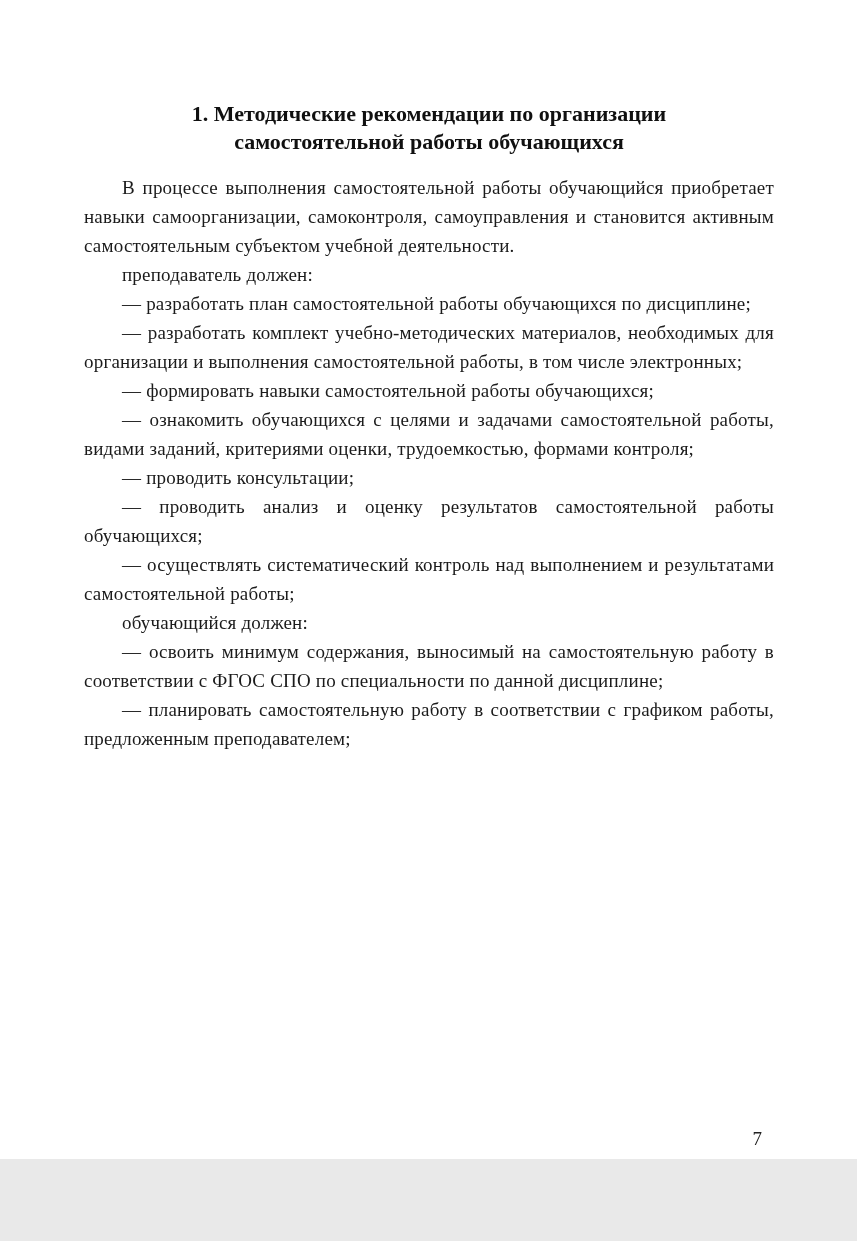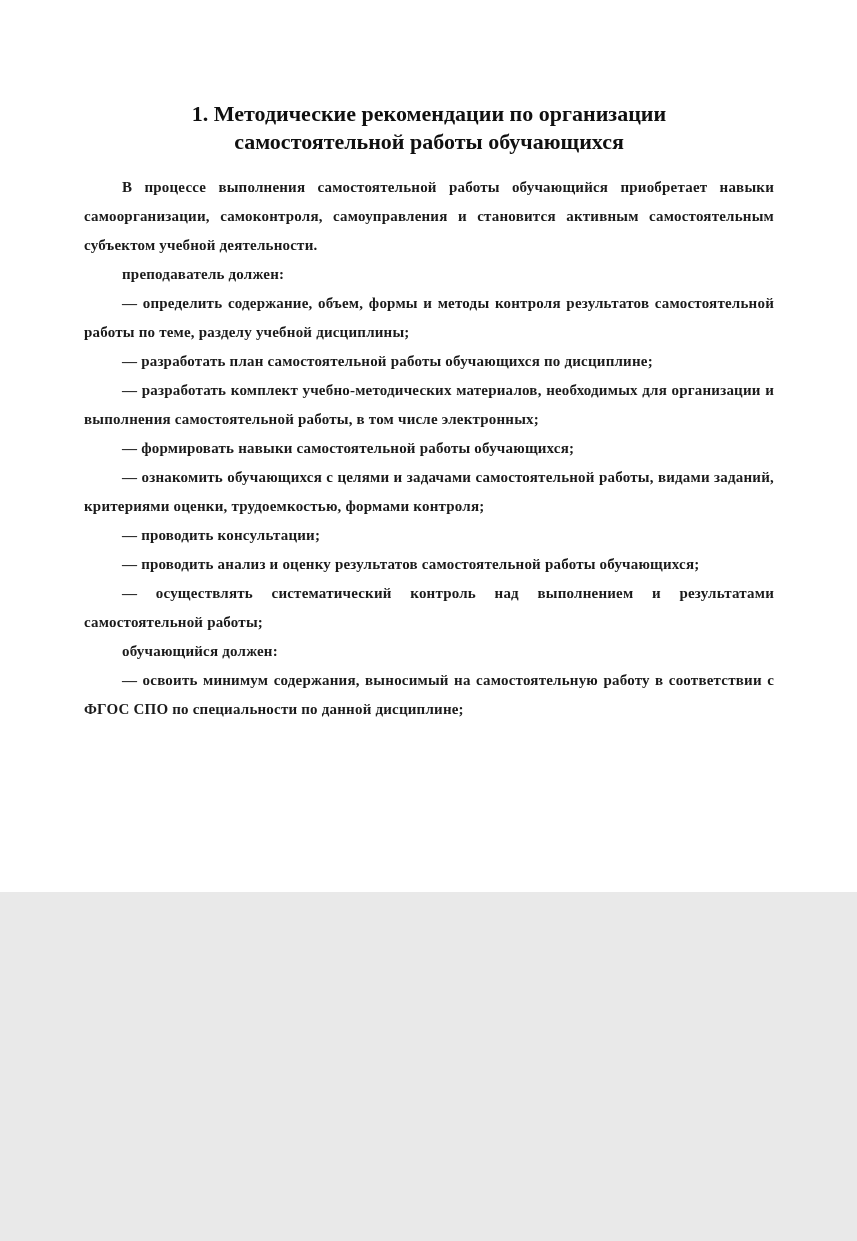--- a/index.html
+++ b/index.html
@@ -3,21 +3,21 @@
 <meta charset="utf-8">
 <style>
   html, body {
     margin: 0;
     padding: 0;
     background: #e9e9e9;
   }
   .page {
     position: relative;
     width: 857px;
-    height: 892px;
+    height: 1159px;
     margin: 0 auto;
     background: #ffffff;
     font-family: "Liberation Serif", serif;
     color: #1b1b1b;
     overflow: hidden;
   }
   .heading {
     position: absolute;
     top: 100px;
     left: 84px;
@@ -30,26 +30,25 @@
     color: #101010;
   }
   .heading-line {
     display: block;
   }
   .body-text {
     position: absolute;
     top: 173px;
     left: 84px;
     width: 690px;
-    font-size: 15px;
+    font-size: 19px;
     line-height: 29px;
     letter-spacing: 0.2px;
     text-align: justify;
     hyphens: manual;
-    font-weight: bold;
   }
   .body-text p {
     margin: 0;
   }
   p.para {
     text-indent: 38px;
   }
   p.lead {
     text-align: left;
     text-indent: 0;
@@ -71,27 +70,27 @@
 <div class="page">
 
   <h1 class="heading">
     <span class="heading-line">1. Методические рекомендации по организации</span>
     <span class="heading-line">самостоятельной работы обучающихся</span>
   </h1>
 
   <div class="body-text">
     <p class="para">В процессе выполнения самостоятельной работы обучающийся приобретает навыки самоорганизации, самоконтроля, самоуправления и становится активным самостоятельным субъектом учебной деятель­ности.</p>
     <p class="lead">преподаватель должен:</p>
-    <p class="para">— определить содержание, объем, формы и методы контроля резуль­татов самостоятельной работы по теме, разделу учебной дисциплины;</p>
     <p class="para">— разработать план самостоятельной работы обучающихся по дис­циплине;</p>
     <p class="para">— разработать комплект учебно-методических материалов, необхо­димых для организации и выполнения самостоятельной работы, в том числе электронных;</p>
     <p class="para">— формировать навыки самостоятельной работы обучающихся;</p>
     <p class="para">— ознакомить обучающихся с целями и задачами самостоятельной работы, видами заданий, критериями оценки, трудоемкостью, формами контроля;</p>
     <p class="para">— проводить консультации;</p>
     <p class="para">— проводить анализ и оценку результатов самостоятельной работы обучающихся;</p>
     <p class="para">— осуществлять систематический контроль над выполнением и ре­зультатами самостоятельной работы;</p>
     <p class="lead">обучающийся должен:</p>
     <p class="para">— освоить минимум содержания, выносимый на самостоятельную работу в соответствии с ФГОС СПО по специальности по данной дис­циплине;</p>
+    <p class="para">— планировать самостоятельную работу в соответствии с графиком работы, предложенным преподавателем;</p>
   </div>
 
   <div class="page-number">7</div>
 
 </div>
 
 </body></html>

